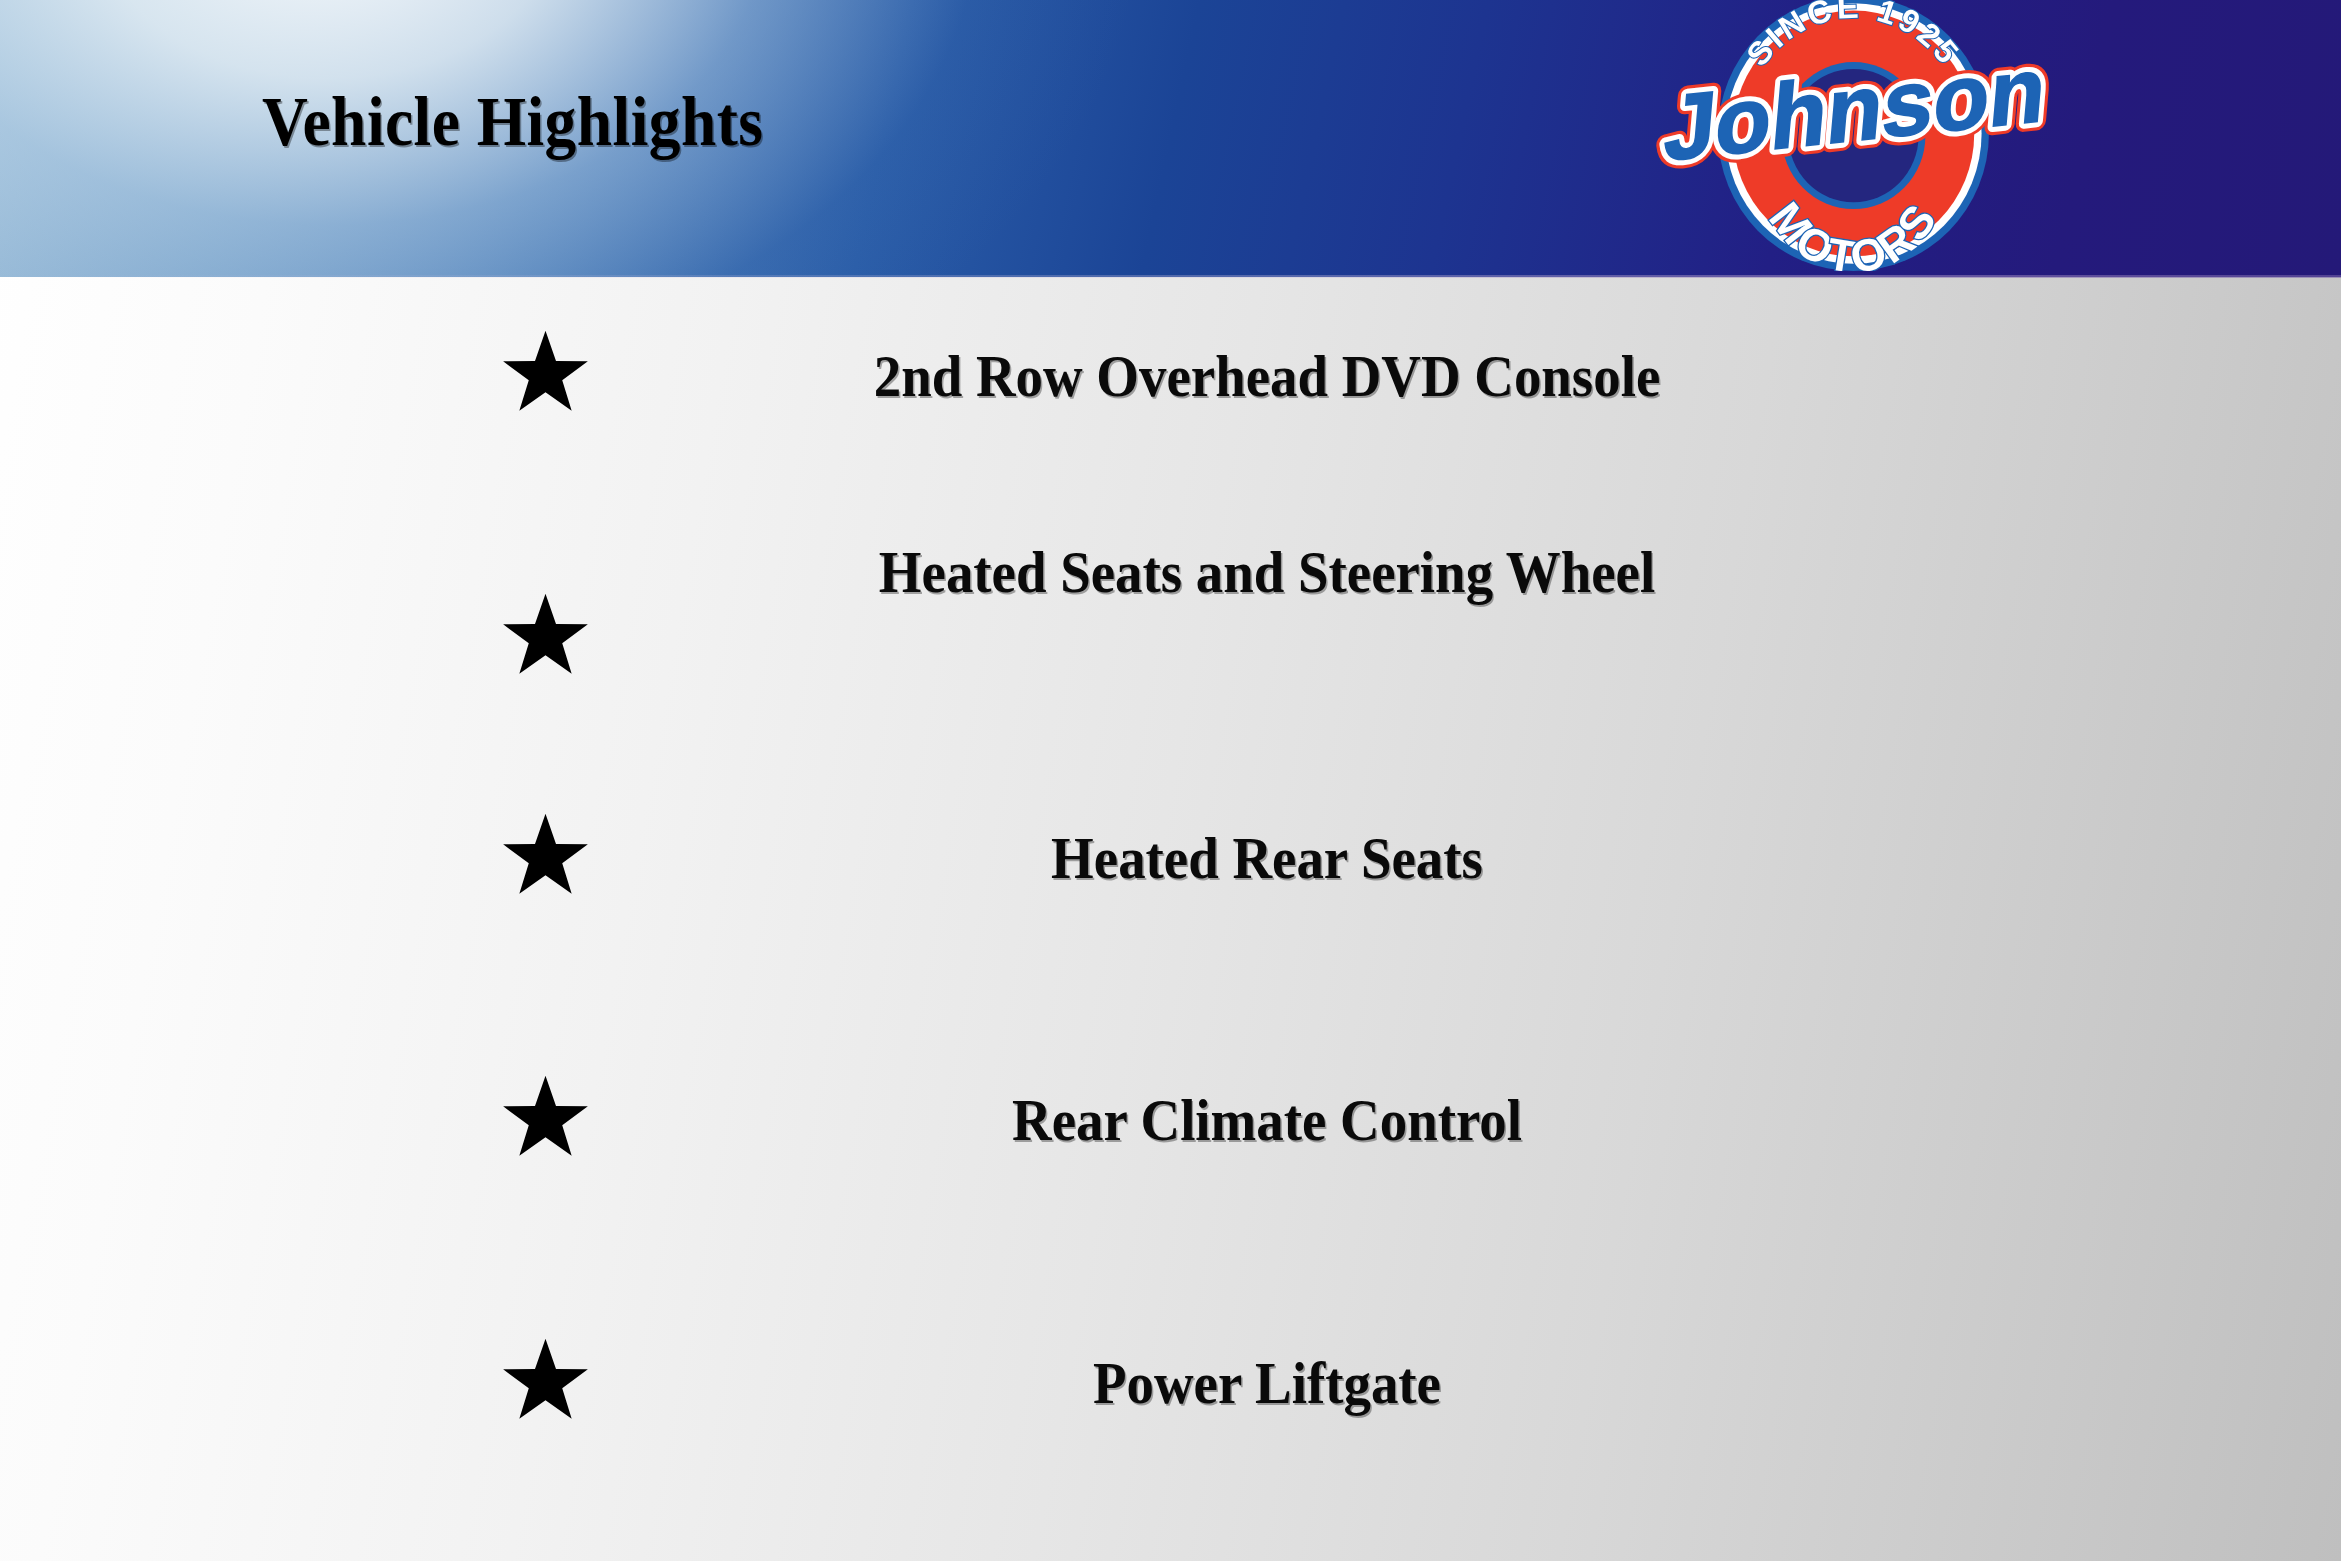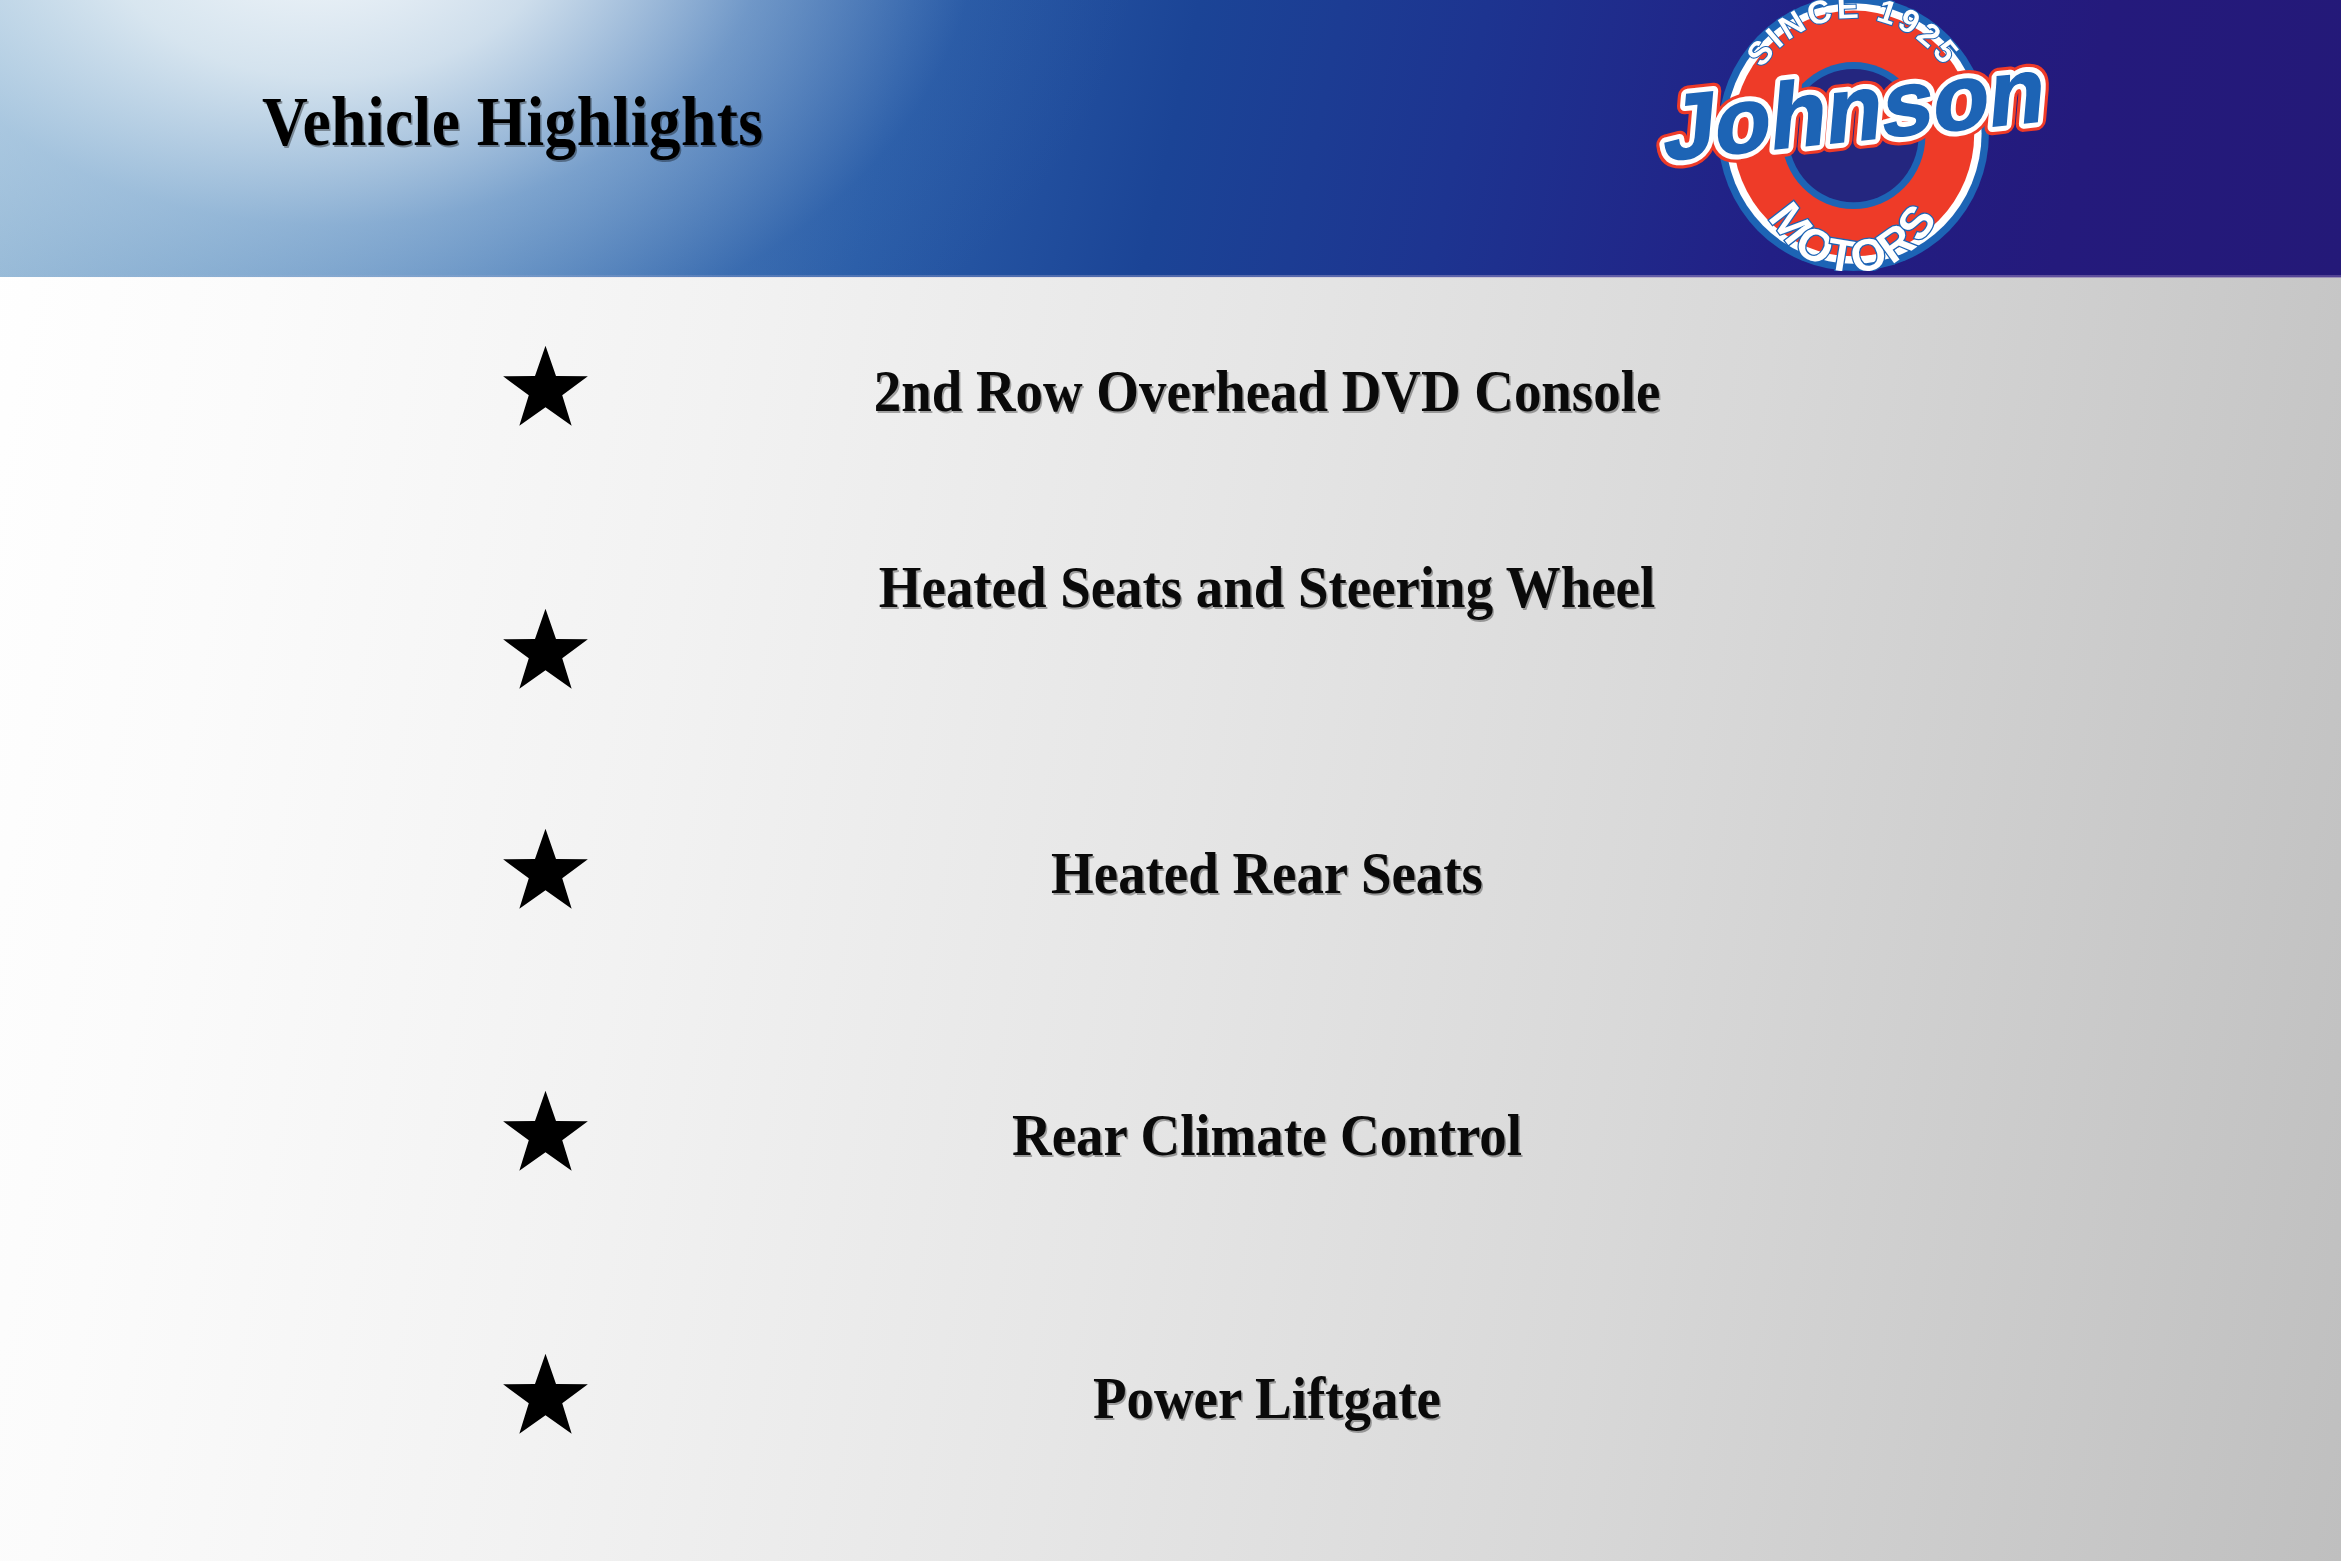--- a/index.html
+++ b/index.html
@@ -88,21 +88,21 @@
     top: -2.1px;
     width: 399px;
     height: 273px;
   }
   #logo svg { display: block; width: 100%; height: 100%; }
 
   
   #bullets {
     position: absolute;
     left: 0;
-    top: 293px;
+    top: 278px;
     width: 2342px;
     height: 1128px;
   }
 
   .bullet-row {
     position: absolute;
     left: 0;
     width: 2342px;
     display: flex;
     align-items: center;

